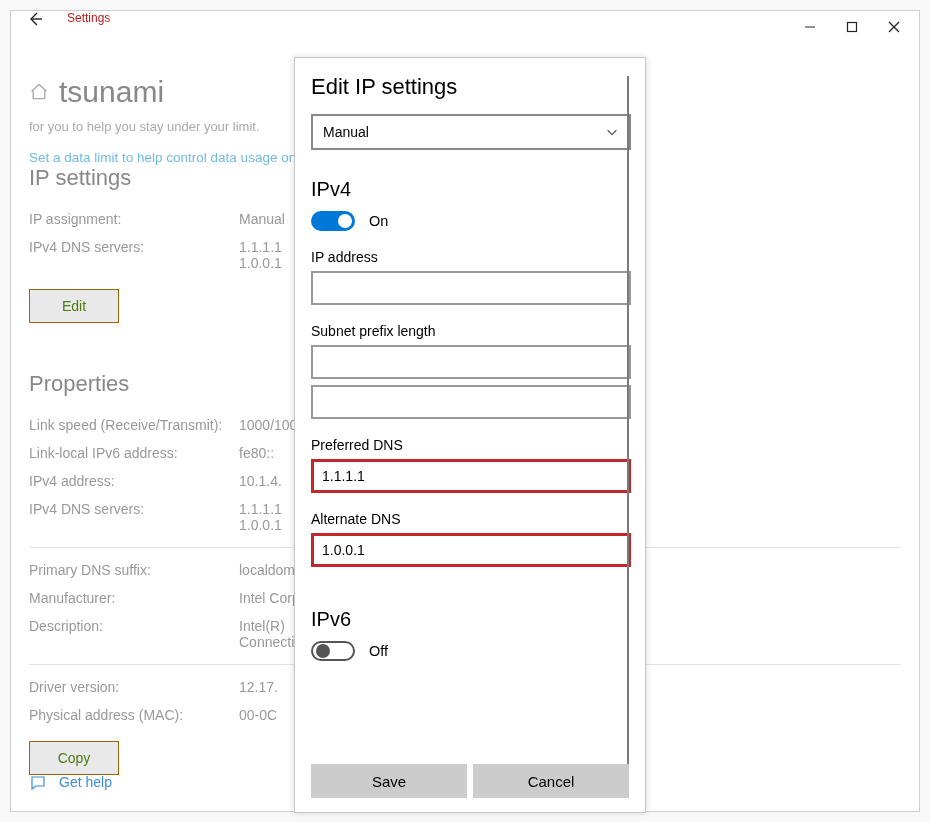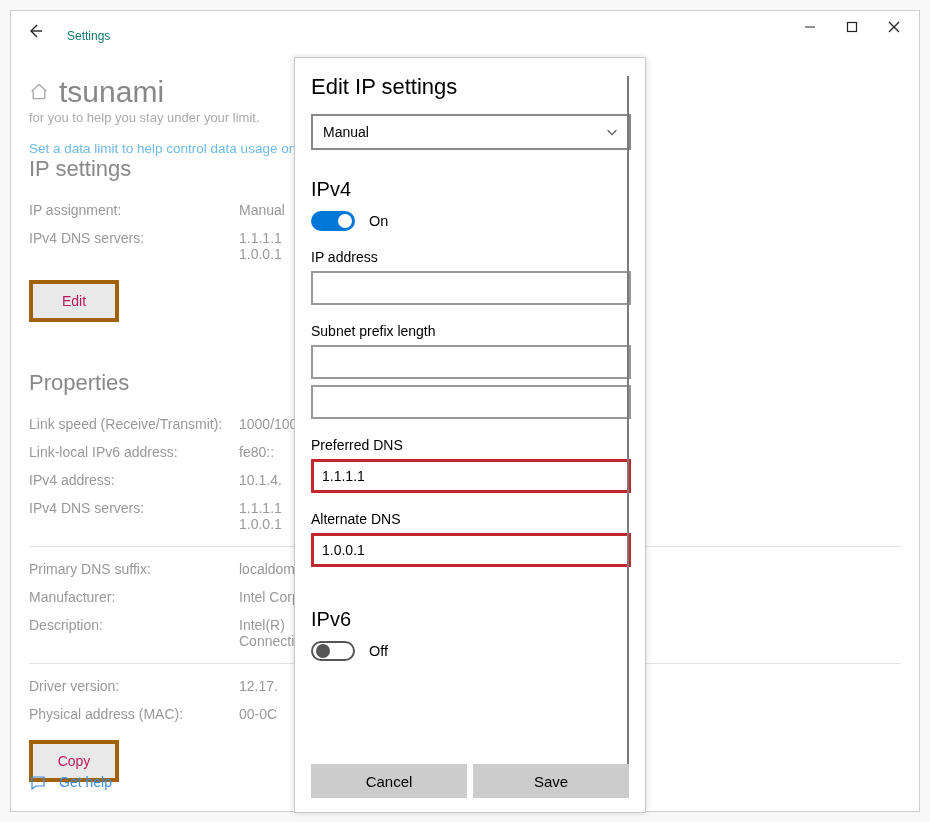--- a/index.html
+++ b/index.html
@@ -2,38 +2,38 @@
 <html><head>
 <meta charset="utf-8">
 <style>
   * { box-sizing: border-box; margin: 0; padding: 0; }
   html, body { width: 930px; height: 822px; font-family: "Segoe UI", sans-serif; background:#f8f8f8; overflow:hidden; }
   .window {
     position:absolute; left:10px; top:10px; width:910px; height:802px;
     background:#fff; border:1px solid #cfcfcf;
   }
   
-  .titlebar { height:32px; display:flex; align-items:flex-end; padding:0 4px 0 10px; color:#0f766e; font-size:12px; }
+  .titlebar { height:32px; display:flex; align-items:flex-start; padding:0 4px 0 10px; color:#b91c1c; font-size:12px; }
   .titlebar .back { width:28px; text-align:center; font-size:16px; color:#222; cursor:pointer; }
   .titlebar .title { margin-left:18px; }
   .titlebar .spacer { flex:1; }
   .winbtn { width:42px; height:32px; display:flex; align-items:center; justify-content:center; color:#222;}
   .winbtn svg { display:block; }
   
   .bg-content { padding:8px 18px 0 18px; color:#888; }
   .bg-header { display:flex; align-items:center; gap:10px; margin-top:24px;}
   .bg-home-icon { width:20px; height:20px; stroke:#888; }
   .bg-name { font-size:30px; font-weight:300; color:#888; }
-  .bg-cut { font-size:13px; color:#aaa; margin-top:1px;}
+  .bg-cut { font-size:13px; color:#aaa; margin-top:10px;}
   .bg-link { color:#6fb9e3; font-size:13.5px; margin-top:16px; display:block;}
   .section-h { font-size:22px; font-weight:400; color:#888; }
   .kv-grid { margin-top:20px; display:grid; grid-template-columns: 210px 1fr; row-gap:12px; font-size:14px; color:#999;}
   .kv-grid .k {}
   .kv-grid .v {}
-  .bg-btn { margin-top:18px; width:90px; height:42px; background:#e9e9e9; border:4px solid #a16207; color:#be185d; font-size:14px;}
+  .bg-btn { margin-top:18px; width:90px; height:34px; background:#e9e9e9; border:1px solid #a16207; color:#4d7c0f; font-size:14px;}
   .divider { border-top:1px solid #e3e3e3; grid-column:1/3; height:1px; margin:2px 0;}
   .help-row { position:absolute; left:18px; bottom:16px; display:flex; align-items:flex-start; gap:12px; color:#3a8dde; font-size:14px;}
   .help-row .icon { color:#3a8dde; }
   
   .modal {
     position:absolute; left:283px; top:46px; width:352px; height:756px;
     background:#fff; border:1px solid #c8c8c8;
     box-shadow: -2px 0 6px rgba(0,0,0,0.08), 2px 0 6px rgba(0,0,0,0.08);
     display:flex; flex-direction:column;
   }
@@ -195,18 +195,18 @@
         <h2>IPv6</h2>
         <div class="toggle-row">
           <div class="toggle off">
               <div class="knob"></div>
             </div>
           <span class="toggle-label">Off</span>
         </div>
       </div>
     </div>
     <div class="modal-footer">
+      <button>Save</button>
       <button>Cancel</button>
-      <button>Save</button>
     </div>
   </div>
 
 </div>
 
 </body></html>

